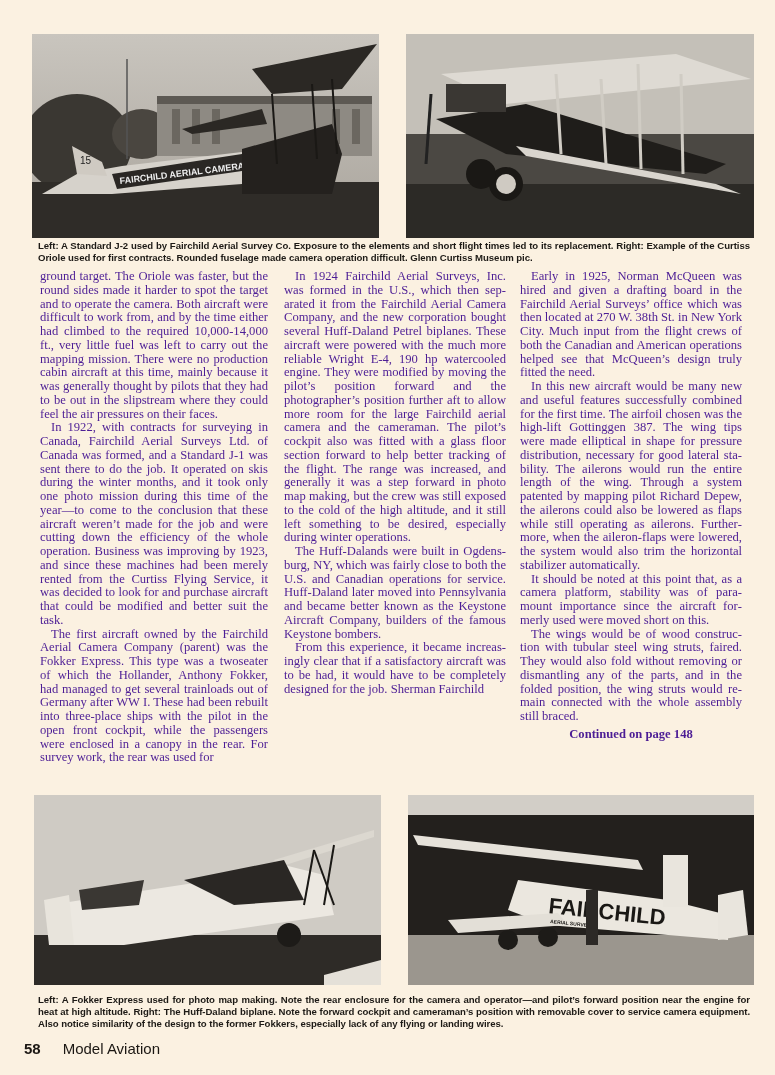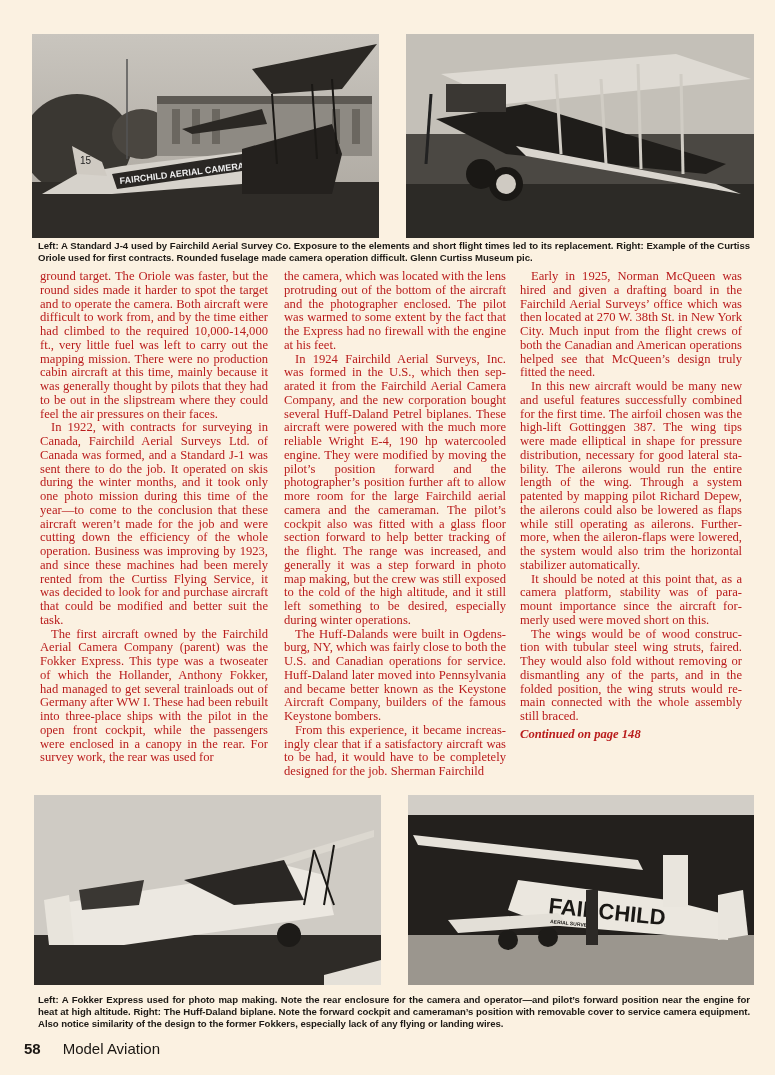--- a/index.html
+++ b/index.html
@@ -22,28 +22,28 @@
     color: #1d1a16;
     letter-spacing: -0.05px;
     text-align: justify;
   }
   .col {
     position: absolute;
     top: 270px;
     font-family: "Liberation Serif", serif;
     font-size: 12.6px;
     line-height: 13.75px;
-    color: #b91c1c;
+    color: #4c1d95;
     text-align: justify;
     hyphens: manual;
   }
   .col p { margin: 0; text-indent: 11px; }
   .col p.noindent { text-indent: 0; }
   .continued {
-    text-align: left; font-style: italic; font-weight: bold;
+    text-align: center; font-weight: bold;
     margin-top: 4px !important; text-indent: 0 !important;
   }
   .footer {
     position: absolute; left: 24px; top: 1040px;
     font-family: "Liberation Sans", sans-serif;
     font-size: 15px; color: #1b1713;
   }
   .footer .pnum { font-weight: bold; margin-right: 22px; }
 </style>
 </head>
@@ -102,30 +102,29 @@
         <line x1="232" y1="30" x2="235" y2="135"></line>
         <line x1="275" y1="40" x2="277" y2="140"></line>
       </g>
     <line x1="25" y1="60" x2="20" y2="130" stroke="#222" stroke-width="3"></line>
     <circle cx="100" cy="150" r="17" fill="#1a1815"></circle>
       <circle cx="100" cy="150" r="10" fill="#cfcac2"></circle>
     <circle cx="75" cy="140" r="15" fill="#1a1815"></circle>
   </svg>
 </div>
 
-<div class="caption" style="left:38px; top:240px; width:712px;">Left: A Standard J-4 used by Fairchild Aerial Survey Co. Exposure to the elements and short flight times led to its replacement. Right: Example of the Curtiss Oriole used for first contracts. Rounded fuselage made camera operation difficult. Glenn Curtiss Museum pic.</div>
+<div class="caption" style="left:38px; top:240px; width:712px;">Left: A Standard J-2 used by Fairchild Aerial Survey Co. Exposure to the elements and short flight times led to its replacement. Right: Example of the Curtiss Oriole used for first contracts. Rounded fuselage made camera operation difficult. Glenn Curtiss Museum pic.</div>
 
 <div class="col" style="left:40px; width:228px;">
   <p class="noindent">ground target. The Oriole was faster, but the round sides made it harder to spot the target and to operate the camera. Both aircraft were difficult to work from, and by the time either had climbed to the required 10,000-14,000 ft., very little fuel was left to carry out the mapping mission. There were no production cabin aircraft at this time, mainly because it was generally thought by pilots that they had to be out in the slip­stream where they could feel the air pres­sures on their faces.</p>
   <p>In 1922, with contracts for surveying in Canada, Fairchild Aerial Surveys Ltd. of Canada was formed, and a Standard J-1 was sent there to do the job. It operated on skis during the winter months, and it took only one photo mission during this time of the year—to come to the conclusion that these aircraft weren’t made for the job and were cutting down the efficiency of the whole operation. Business was improving by 1923, and since these machines had been merely rented from the Curtiss Flying Service, it was decided to look for and purchase aircraft that could be modified and better suit the task.</p>
   <p>The first aircraft owned by the Fairchild Aerial Camera Company (parent) was the Fokker Express. This type was a two­seater of which the Hollander, Anthony Fokker, had managed to get several train­loads out of Germany after WW I. These had been rebuilt into three-place ships with the pilot in the open front cockpit, while the passengers were enclosed in a canopy in the rear. For survey work, the rear was used for</p>
 </div>
 
 <div class="col" style="left:284px; width:222px;">
-  <p class="noindent">the camera, which was located with the lens protruding out of the bottom of the aircraft and the photographer enclosed. The pilot was warmed to some extent by the fact that the Express had no firewall with the engine at his feet.</p>
   <p>In 1924 Fairchild Aerial Surveys, Inc. was formed in the U.S., which then sep­arated it from the Fairchild Aerial Camera Company, and the new corporation bought several Huff-Daland Petrel biplanes. These aircraft were powered with the much more reliable Wright E-4, 190 hp water­cooled engine. They were modified by moving the pilot’s position forward and the photographer’s position further aft to allow more room for the large Fairchild aerial camera and the cameraman. The pilot’s cockpit also was fitted with a glass floor section forward to help better tracking of the flight. The range was increased, and generally it was a step forward in photo map making, but the crew was still exposed to the cold of the high altitude, and it still left something to be desired, especially during winter operations.</p>
   <p>The Huff-Dalands were built in Ogdens­burg, NY, which was fairly close to both the U.S. and Canadian operations for service. Huff-Daland later moved into Pennsylvan­ia and became better known as the Key­stone Aircraft Company, builders of the famous Keystone bombers.</p>
   <p>From this experience, it became increas­ingly clear that if a satisfactory aircraft was to be had, it would have to be completely designed for the job. Sherman Fairchild</p>
 </div>
 
 <div class="col" style="left:520px; width:222px;">
   <p>Early in 1925, Norman McQueen was hired and given a drafting board in the Fairchild Aerial Surveys’ office which was then located at 270 W. 38th St. in New York City. Much input from the flight crews of both the Canadian and American oper­ations helped see that McQueen’s design truly fitted the need.</p>
   <p>In this new aircraft would be many new and useful features successfully combined for the first time. The airfoil chosen was the high-lift Gottinggen 387. The wing tips were made elliptical in shape for pressure distribution, necessary for good lateral sta­bility. The ailerons would run the entire length of the wing. Through a system patented by mapping pilot Richard Depew, the ailerons could also be lowered as flaps while still operating as ailerons. Further­more, when the aileron-flaps were lowered, the system would also trim the horizontal stabilizer automatically.</p>
   <p>It should be noted at this point that, as a camera platform, stability was of para­mount importance since the aircraft for­merly used were moved short on this.</p>
   <p>The wings would be of wood construc­tion with tubular steel wing struts, faired. They would also fold without removing or dismantling any of the parts, and in the folded position, the wing struts would re­main connected with the whole assembly still braced.</p>

